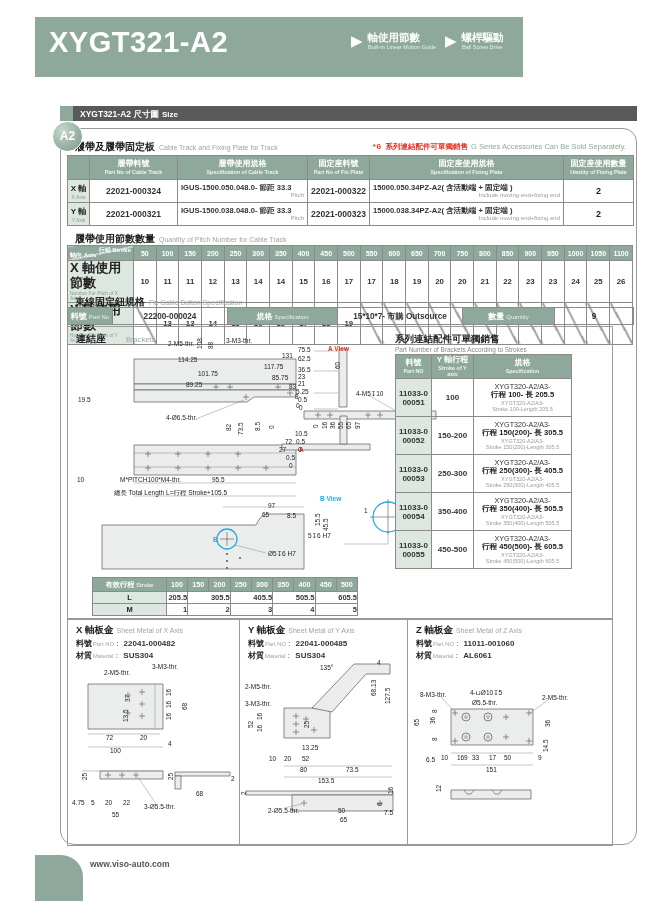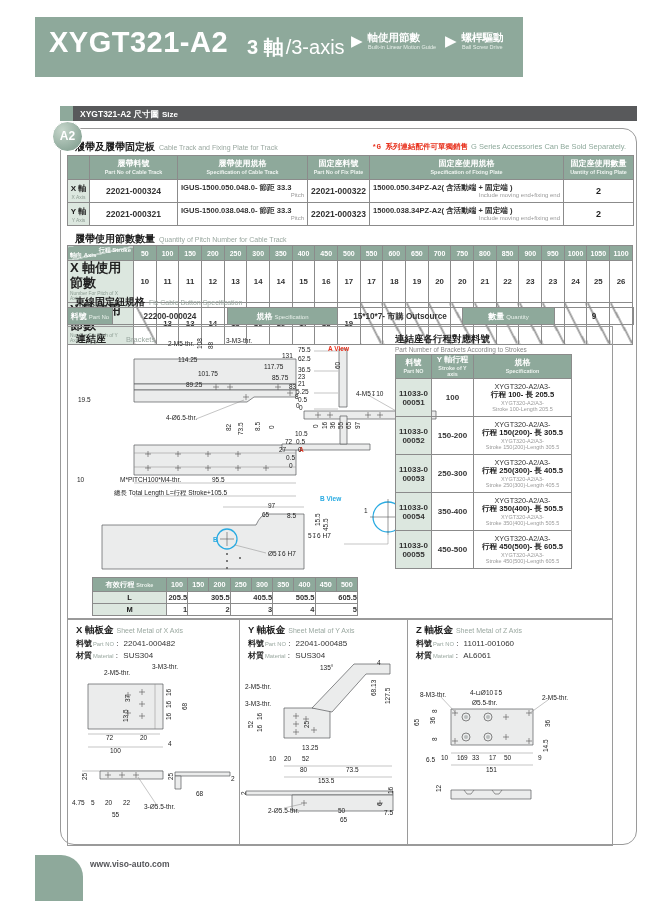--- a/index.html
+++ b/index.html
@@ -103,38 +103,37 @@
   .smcol{position:absolute;top:0;bottom:0;}
   #smc1{left:0;width:171px;}
   #smc2{left:171px;width:168px;border-left:1px solid #9a9a9a;}
   #smc3{left:339px;width:207px;border-left:1px solid #9a9a9a;}
   .smhead{position:absolute;left:8px;top:4px;}
   .smhead .t{font-size:9.5px;font-weight:bold;}
   .smhead .t i{font-size:7px;color:#9aa8a0;font-weight:normal;margin-left:3px;}
   .smhead .ln{font-size:8px;margin-top:1px;}
   .smhead .ln b{font-size:8px;}
   .smhead .ln i{font-size:5.8px;color:#9aa8a0;margin-left:1px;}
-  .smhead .ln .val{font-weight:normal;color:#333;margin-left:3px;}
+  .smhead .ln .val{font-weight:bold;color:#333;margin-left:3px;}
   .smdraw{position:absolute;left:0;top:0;right:0;bottom:0;}
   svg{position:absolute;left:0;top:0;}
   .pl{fill:#ebecec;stroke:#58595b;stroke-width:.7;}
   .dl{stroke:#8a8a8a;stroke-width:.5;}
   .bc{fill:none;stroke:#29abe2;stroke-width:1.3;}
   
   .footblock{position:absolute;left:35px;top:855px;width:48px;height:46px;background:#8ea99b;border-radius:0 22px 0 0;}
   .footurl{position:absolute;left:90px;top:859px;font-size:8.5px;font-weight:bold;color:#55565a;}
 </style>
 </head>
 <body>
 
 <div id="page">
 
   <div class="band">
     <span class="model">XYGT321-A2</span>
-    <span class="axis"><span class="zh">3 軸</span><span>/3-axis</span></span>
     <div class="feat f1">
       <span class="tri">▶</span>
       <span class="ftxt">
           <b>軸使用節數</b>
           <i>Built-in Linear Motion Guide</i>
         </span>
     </div>
     <div class="feat f2">
       <span class="tri">▶</span>
       <span class="ftxt">
@@ -501,21 +500,21 @@
           <td class="v">1</td>
           <td class="v" colspan="2">2</td>
           <td class="v" colspan="2">3</td>
           <td class="v" colspan="2">4</td>
           <td class="v" colspan="2">5</td>
         </tr>
       </tbody>
         </table>
 
       <div class="ptitle">
-          <b>連結座各行程對應料號</b>
+          <b>系列連結配件可單獨銷售</b>
           <i>Part Number of Brackets According to Strokes</i>
         </div>
       <table class="bp">
         <colgroup>
             <col style="width:36px">
             <col style="width:42px">
             <col style="width:98px">
           </colgroup>
         <tbody>
             <tr class="h">

